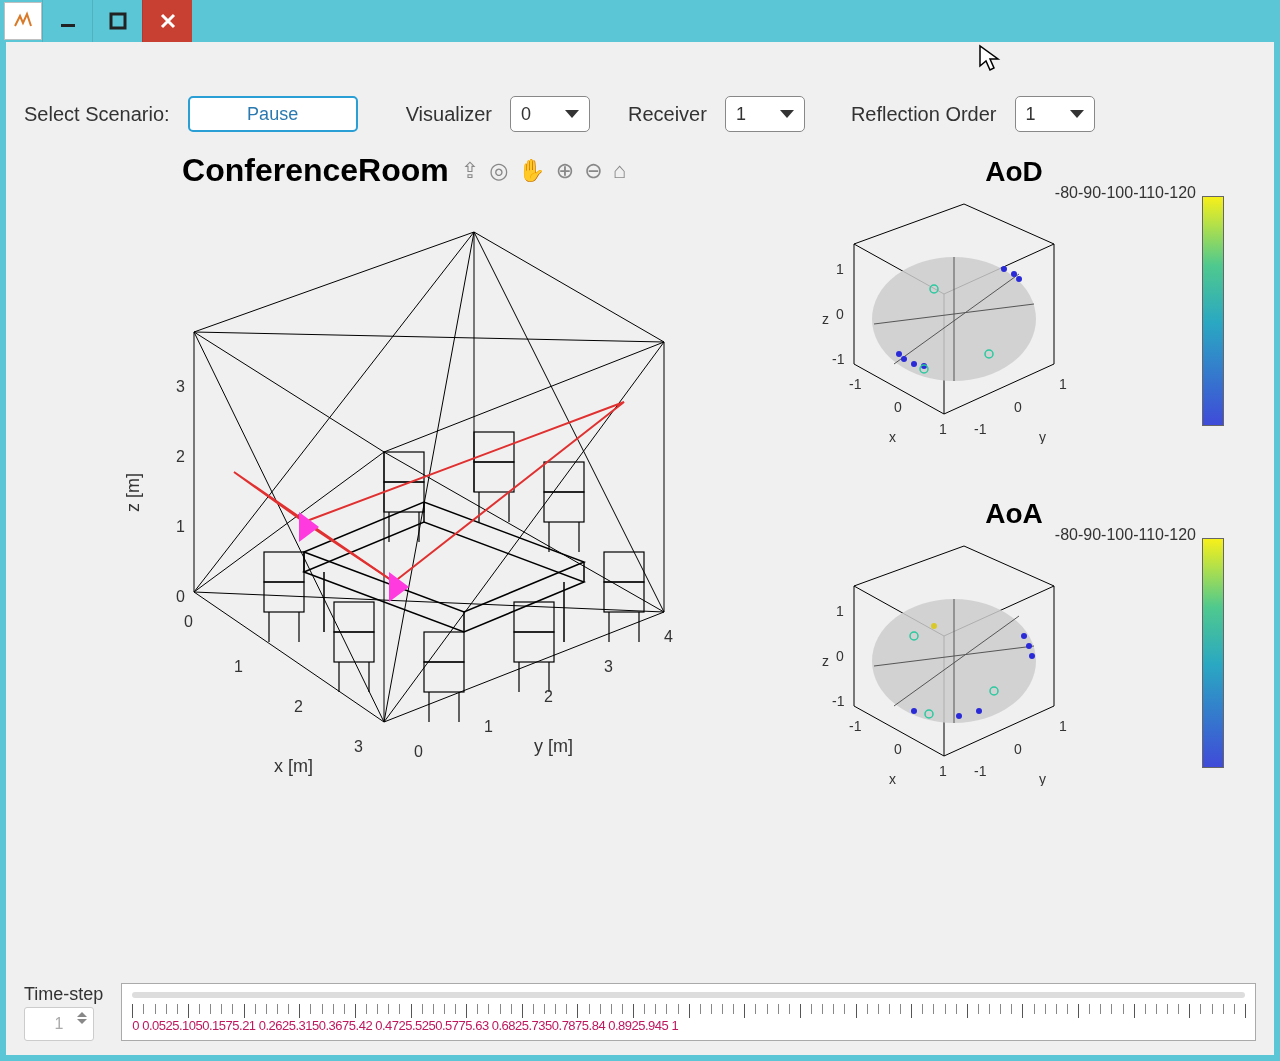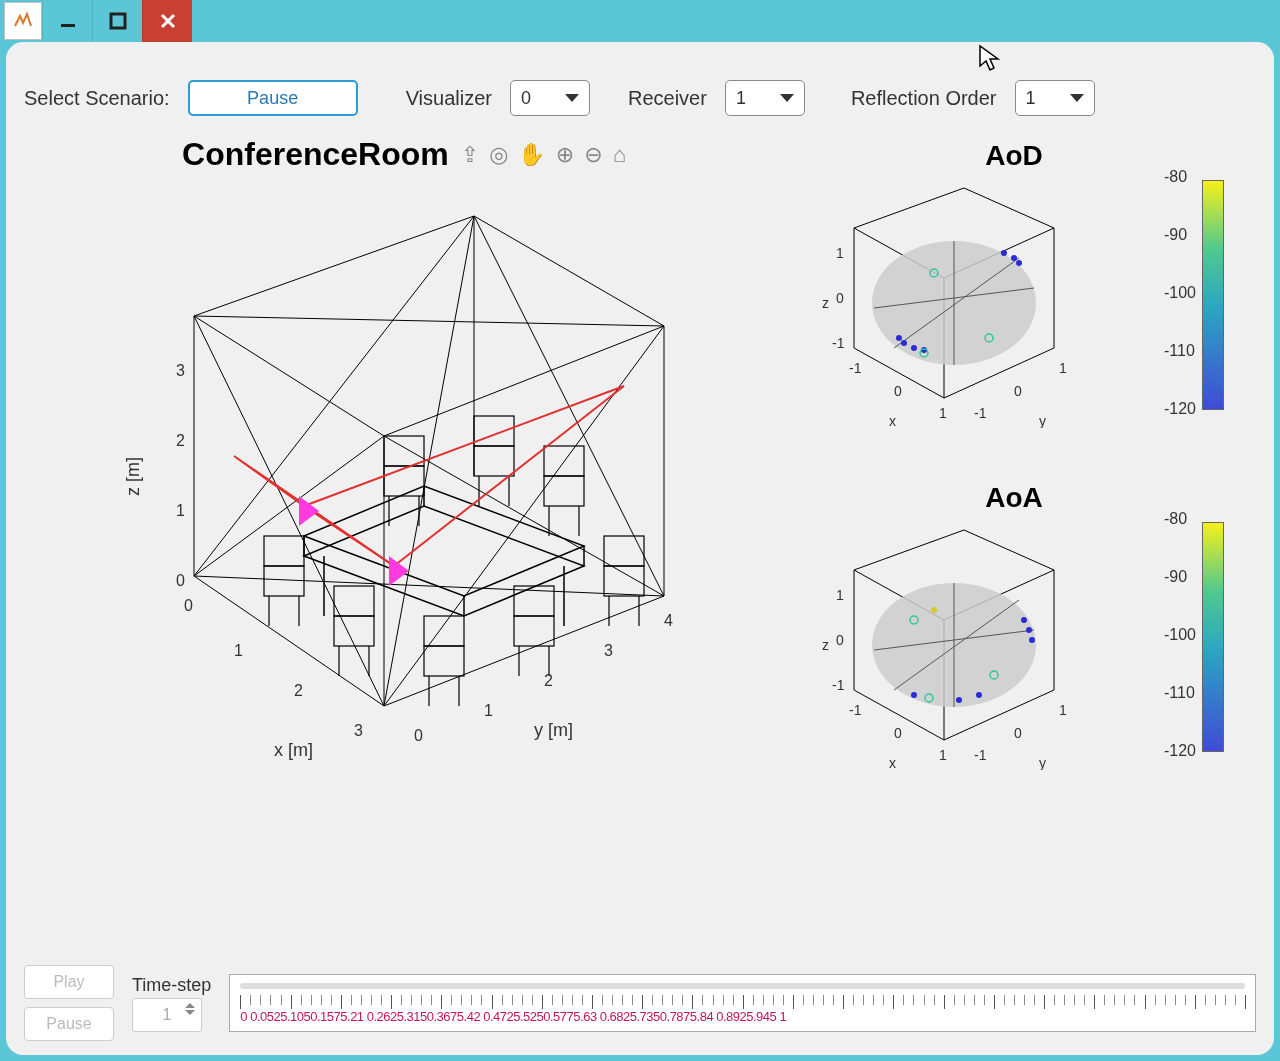--- a/index.html
+++ b/index.html
@@ -36,22 +36,21 @@
     width: 50px; height: 42px;
     display: flex; align-items: center; justify-content: center;
     border-left: 1px solid rgba(0,0,0,0.1);
     cursor: pointer;
   }
   .winbtn.close { background: #c84031; }
   .content {
     position: absolute;
     top: 42px; left: 6px; right: 6px; bottom: 6px;
     background: #f0f0f0;
-    padding: 18px 18px 10px 18px;
-    border-radius: 17px;
+    padding: 34px 18px 10px 18px;
   }
   .toprow {
     display: flex;
     align-items: center;
     gap: 18px;
     padding: 20px 0 12px 0;
     font-size: 20px;
     color: #333;
   }
   .browse-btn {
@@ -104,21 +103,21 @@
     width: 420px;
   }
   .smallplot { height:310px; position:relative; }
   .small-title { font-size:28px; font-weight:bold; text-align:center; }
   .cbar {
     position:absolute; right:0; top:40px;
     width:22px; height:230px;
     background: linear-gradient(to bottom, #f7f01a 0%, #4fc98e 30%, #2aa8c2 55%, #3f4bd8 100%);
     border:1px solid #666;
   }
-  .cbar-labels { position:absolute; right:28px; top:28px; height:250px; display:flex; flex-direction:column; justify-content:space-between; font-size:16px; color:#333;}
+  .cbar-labels { position:absolute; right:28px; top:28px; height:250px; display:flex; flex-direction:row; justify-content:space-between; font-size:16px; color:#333;}
   .mini3d { position:absolute; left:10px; top:38px; width:280px; height:250px;}
   .bottom {
     position:absolute; left:18px; right:18px; bottom:14px;
     display:flex; align-items:center; gap:18px;
   }
   .play-btn, .pause-btn {
     width:90px; height:34px;
     background:#fff; border:1px solid #ccc; border-radius:4px;
     color:#bbb; font-size:16px;
   }
@@ -423,24 +422,20 @@
           <span>-90</span>
           <span>-100</span>
           <span>-110</span>
           <span>-120</span>
         </div>
       </div>
     </div>
   </div>
 
   <div class="bottom">
-    <div class="btn-col">
-      <button class="play-btn">Play</button>
-      <button class="pause-btn">Pause</button>
-    </div>
     <div class="timestep-col">
       <span class="timestep-label">Time-step</span>
       <div class="spinner">
         <span>1</span>
         <div class="spinner-arrows">
             <div class="spin-arrow spin-up"></div>
             <div class="spin-arrow spin-dn"></div>
           </div>
       </div>
     </div>

